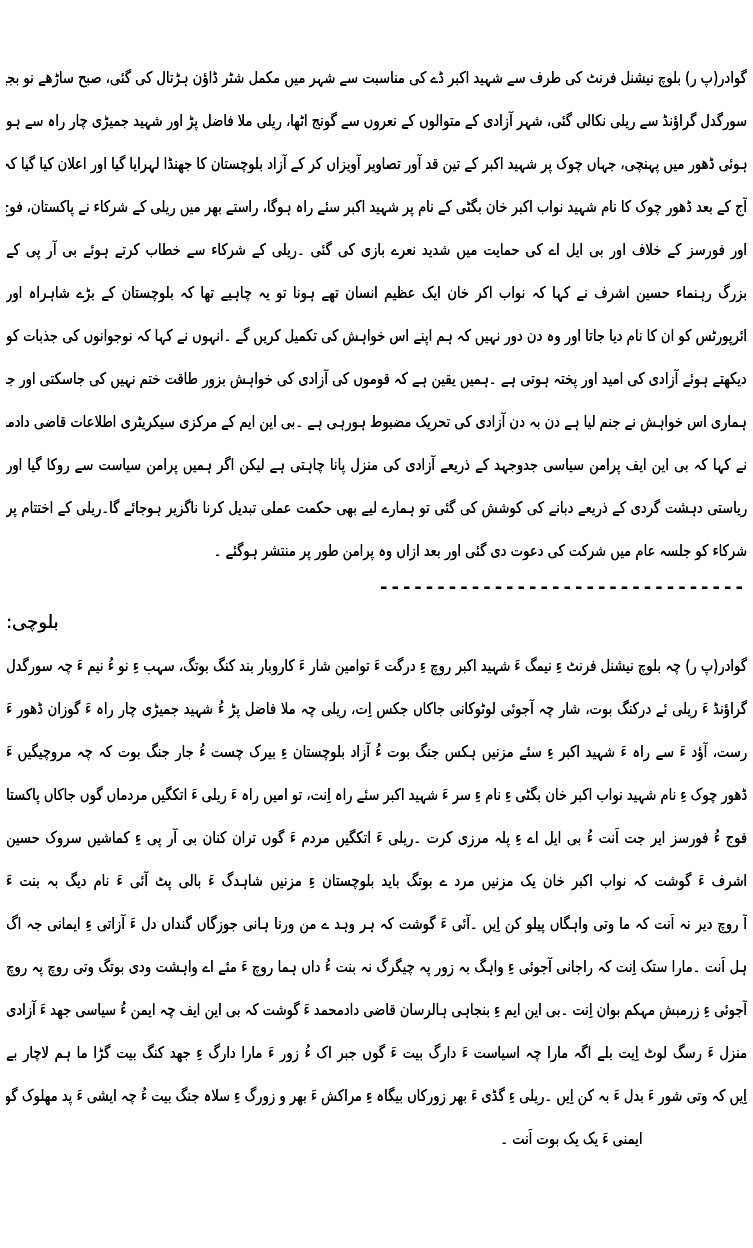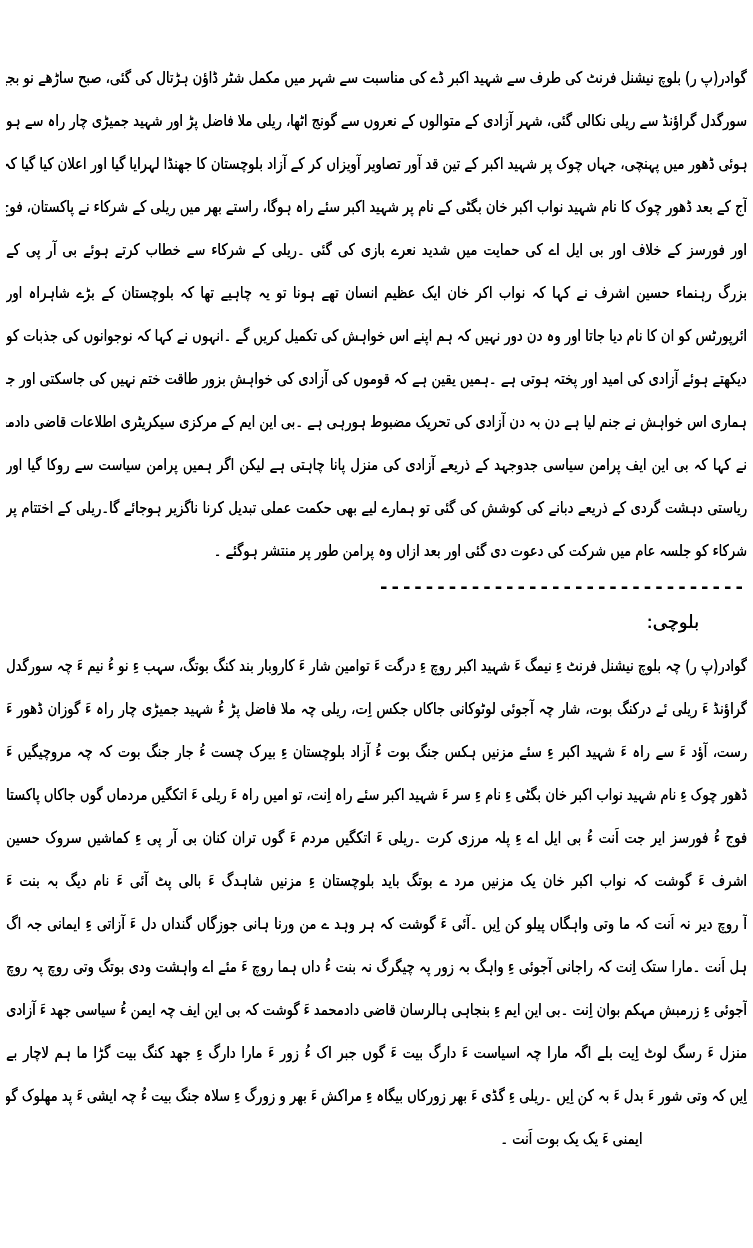--- a/index.html
+++ b/index.html
@@ -56,21 +56,21 @@
     letter-spacing: 4px;
     direction: ltr;
     unicode-bidi: bidi-override;
   }
   .heading {
     margin: 8px 48px 6px 0;
     height: 32px;
     line-height: 32px;
     font-size: 18px;
     font-weight: normal;
-    text-align: right;
+    text-align: left;
     text-shadow: 0.3px 0 0 currentColor;
   }
 </style>
 </head>
 <body>
 
 <div class="page">
 
   <section class="para">
     <div class="line">گوادر(پ ر) بلوچ نیشنل فرنٹ کی طرف سے شہید اکبر ڈے کی مناسبت سے شہر میں مکمل شٹر ڈاؤن ہڑتال کی گئی، صبح ساڑھے نو بجے</div>

